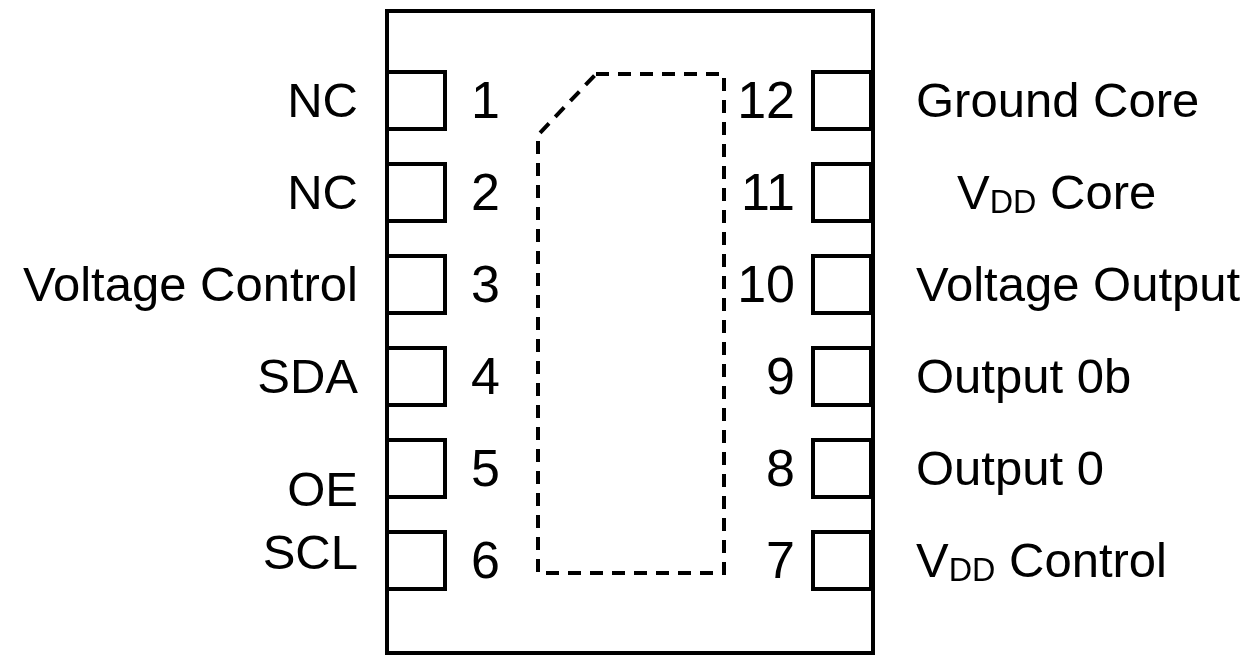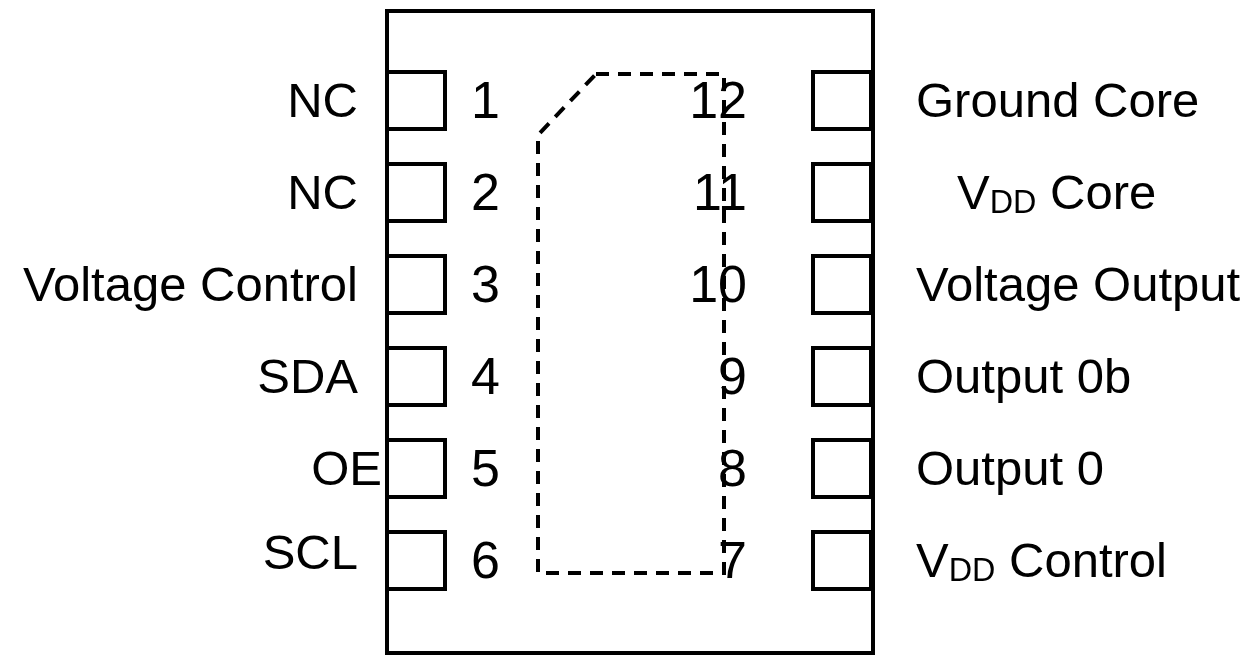--- a/index.html
+++ b/index.html
@@ -12,21 +12,21 @@
     position:absolute;width:54px;height:53px;border:4px solid #000;
     background:#ffffff;box-sizing:content-box;
   }
   .pad.side-left{left:385px;}
   .pad.side-right{left:811px;}
   .num{
     position:absolute;font-size:52px;line-height:60px;height:60px;
     font-weight:400;white-space:nowrap;
   }
   .num.side-left{left:471px;}
-  .num.side-right{left:650px;width:97px;text-align:right;}
+  .num.side-right{left:698px;width:97px;text-align:right;}
   .label{
     position:absolute;font-size:49px;line-height:62px;height:62px;
     white-space:nowrap;font-weight:400;
   }
   .label.side-left{left:0;width:358px;text-align:right;}
   .label.side-right{left:916px;}
   .sub{font-size:0.66em;position:relative;top:0.12em;letter-spacing:0;}
 </style>
 </head>
 <body>
@@ -46,21 +46,21 @@
       <div class="num side-left" style="top: 162px;">2</div>
       <div class="label side-left" style="top: 161px;"><span>NC</span></div>
       <div class="pad side-left" style="top: 254px;"></div>
       <div class="num side-left" style="top: 254px;">3</div>
       <div class="label side-left" style="top: 253px;"><span>Voltage Control</span></div>
       <div class="pad side-left" style="top: 346px;"></div>
       <div class="num side-left" style="top: 346px;">4</div>
       <div class="label side-left" style="top: 345px;"><span>SDA</span></div>
       <div class="pad side-left" style="top: 438px;"></div>
       <div class="num side-left" style="top: 438px;">5</div>
-      <div class="label side-left" style="top: 437px; padding-left: 24px;"><span>OE</span></div>
+      <div class="label side-left" style="top: 458px;"><span>OE</span></div>
       <div class="pad side-left" style="top: 530px;"></div>
       <div class="num side-left" style="top: 530px;">6</div>
       <div class="label side-left" style="top: 521px;"><span>SCL</span></div>
       <div class="pad side-right" style="top: 70px;"></div>
       <div class="num side-right" style="top: 70px;">12</div>
       <div class="label side-right" style="top: 69px;"><span>Ground Core</span></div>
       <div class="pad side-right" style="top: 162px;"></div>
       <div class="num side-right" style="top: 162px;">11</div>
       <div class="label side-right" style="top: 161px; margin-left: 41px;"><span>V</span><span class="sub">DD</span><span> Core</span></div>
       <div class="pad side-right" style="top: 254px;"></div>

